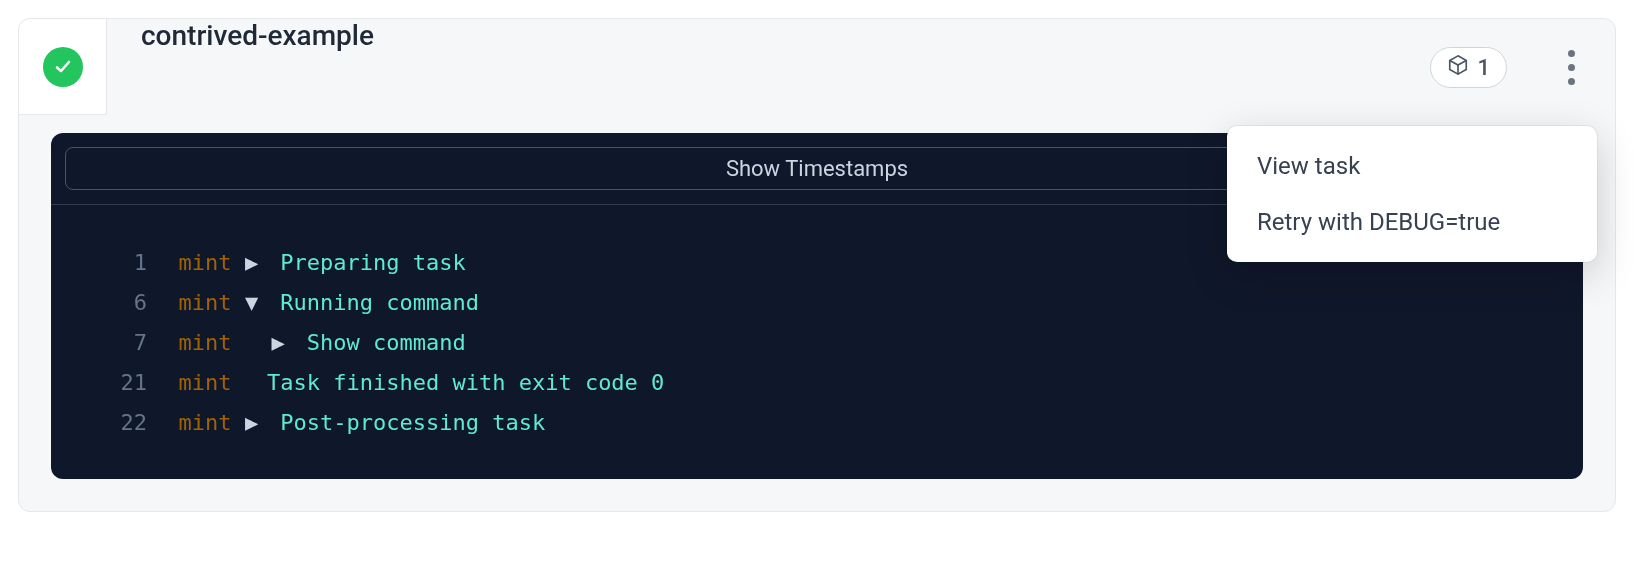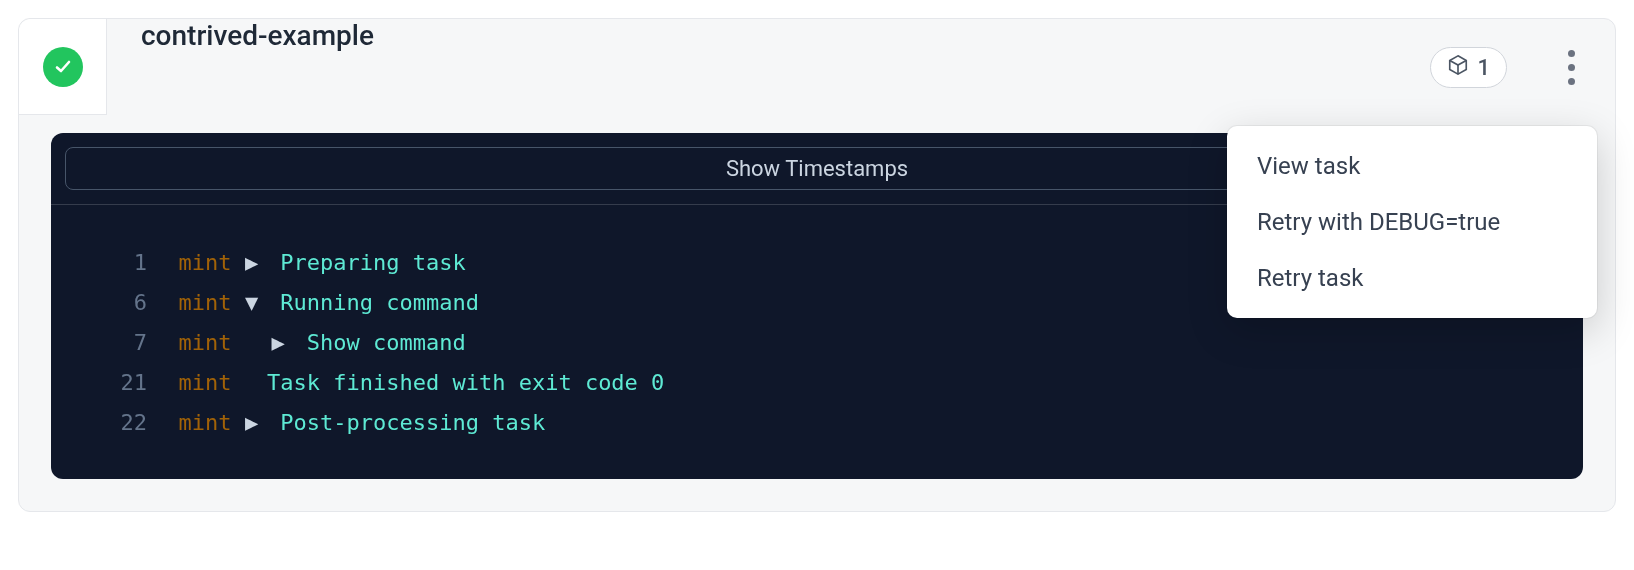--- a/index.html
+++ b/index.html
@@ -155,16 +155,15 @@
   <div class="terminal">
     <div class="term-toolbar">
       <button class="term-btn">Show Timestamps</button>
     </div>
     <div class="term-body" id="term-body"><div class="log-row"><span class="ln">1</span><span class="tag">mint</span><span></span><span class="caret-cell">▶</span><span class="msg"> Preparing task</span></div><div class="log-row"><span class="ln">6</span><span class="tag">mint</span><span></span><span class="caret-cell">▼</span><span class="msg"> Running command</span></div><div class="log-row"><span class="ln">7</span><span class="tag">mint</span><span>  </span><span class="caret-cell">▶</span><span class="msg"> Show command</span></div><div class="log-row"><span class="ln">21</span><span class="tag">mint</span><span></span><span class="caret-cell"></span><span class="msg">Task finished with exit code 0</span></div><div class="log-row"><span class="ln">22</span><span class="tag">mint</span><span></span><span class="caret-cell">▶</span><span class="msg"> Post-processing task</span></div></div>
   </div>
 
   <div class="dropdown">
     <div class="dropdown-item">View task</div>
     <div class="dropdown-item">Retry with DEBUG=true</div>
-    <div class="dropdown-item">Retry task</div>
   </div>
 
 </div>
 
 </body></html>

